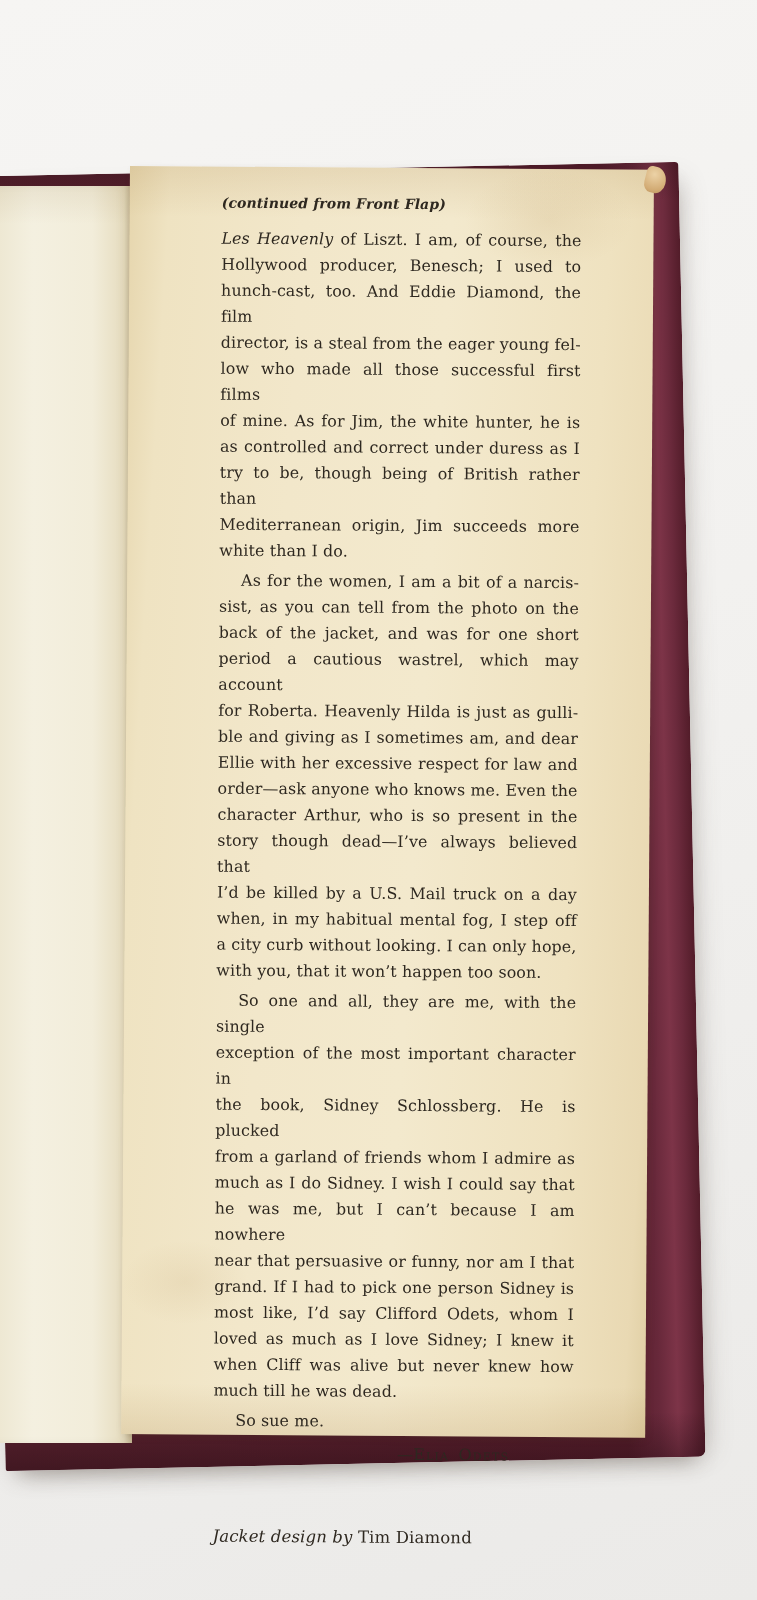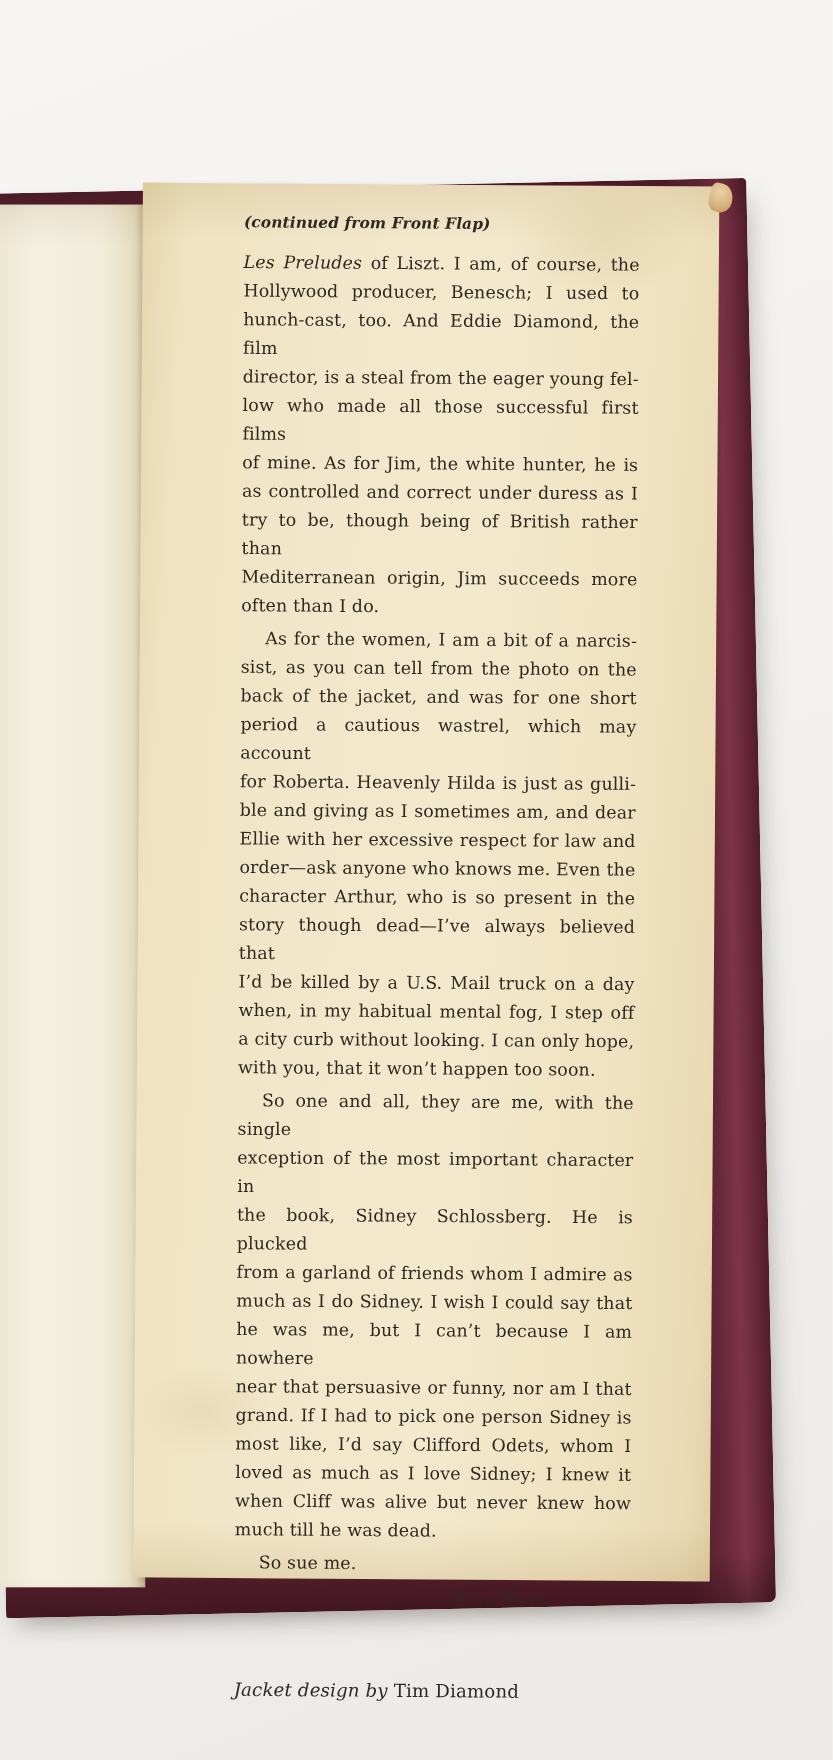--- a/index.html
+++ b/index.html
@@ -76,30 +76,30 @@
 <body>
 
 <div class="scene">
   <div class="cover"></div>
   <div class="page-left"></div>
   <div class="flap">
     <div class="flap-text">
       <div class="heading">(continued from Front Flap)</div>
       <div>
           <div class="para">
-            <div class="jline"><span class="it">Les Preludes</span><span> of Liszt. I am, of course, the</span></div>
+            <div class="jline"><span class="it">Les Heavenly</span><span> of Liszt. I am, of course, the</span></div>
             <div class="jline"><span>Hollywood producer, Benesch; I used to</span></div>
             <div class="jline"><span>hunch-cast, too. And Eddie Diamond, the film</span></div>
             <div class="jline"><span>director, is a steal from the eager young fel-</span></div>
             <div class="jline"><span>low who made all those successful first films</span></div>
             <div class="jline"><span>of mine. As for Jim, the white hunter, he is</span></div>
             <div class="jline"><span>as controlled and correct under duress as I</span></div>
             <div class="jline"><span>try to be, though being of British rather than</span></div>
             <div class="jline"><span>Mediterranean origin, Jim succeeds more</span></div>
-            <div class="jline last"><span>often than I do.</span></div>
+            <div class="jline last"><span>white than I do.</span></div>
           </div>
           <div class="para indent">
             <div class="jline"><span>As for the women, I am a bit of a narcis-</span></div>
             <div class="jline"><span>sist, as you can tell from the photo on the</span></div>
             <div class="jline"><span>back of the jacket, and was for one short</span></div>
             <div class="jline"><span>period a cautious wastrel, which may account</span></div>
             <div class="jline"><span>for Roberta. Heavenly Hilda is just as gulli-</span></div>
             <div class="jline"><span>ble and giving as I sometimes am, and dear</span></div>
             <div class="jline"><span>Ellie with her excessive respect for law and</span></div>
             <div class="jline"><span>order—ask anyone who knows me. Even the</span></div>
@@ -121,19 +121,19 @@
             <div class="jline"><span>grand. If I had to pick one person Sidney is</span></div>
             <div class="jline"><span>most like, I’d say Clifford Odets, whom I</span></div>
             <div class="jline"><span>loved as much as I love Sidney; I knew it</span></div>
             <div class="jline"><span>when Cliff was alive but never knew how</span></div>
             <div class="jline last"><span>much till he was dead.</span></div>
           </div>
           <div class="para indent">
             <div class="jline last"><span>So sue me.</span></div>
           </div>
         </div>
-      <div class="signature"><span>—</span><span class="sc">Elia Even</span></div>
+      <div class="signature"><span>—</span><span class="sc">Elia Odets</span></div>
       <div class="credit"><span class="it">Jacket design by </span><span>Tim Diamond</span></div>
 
     </div>
   </div>
   <div class="chip"></div>
 </div>
 
 </body></html>

